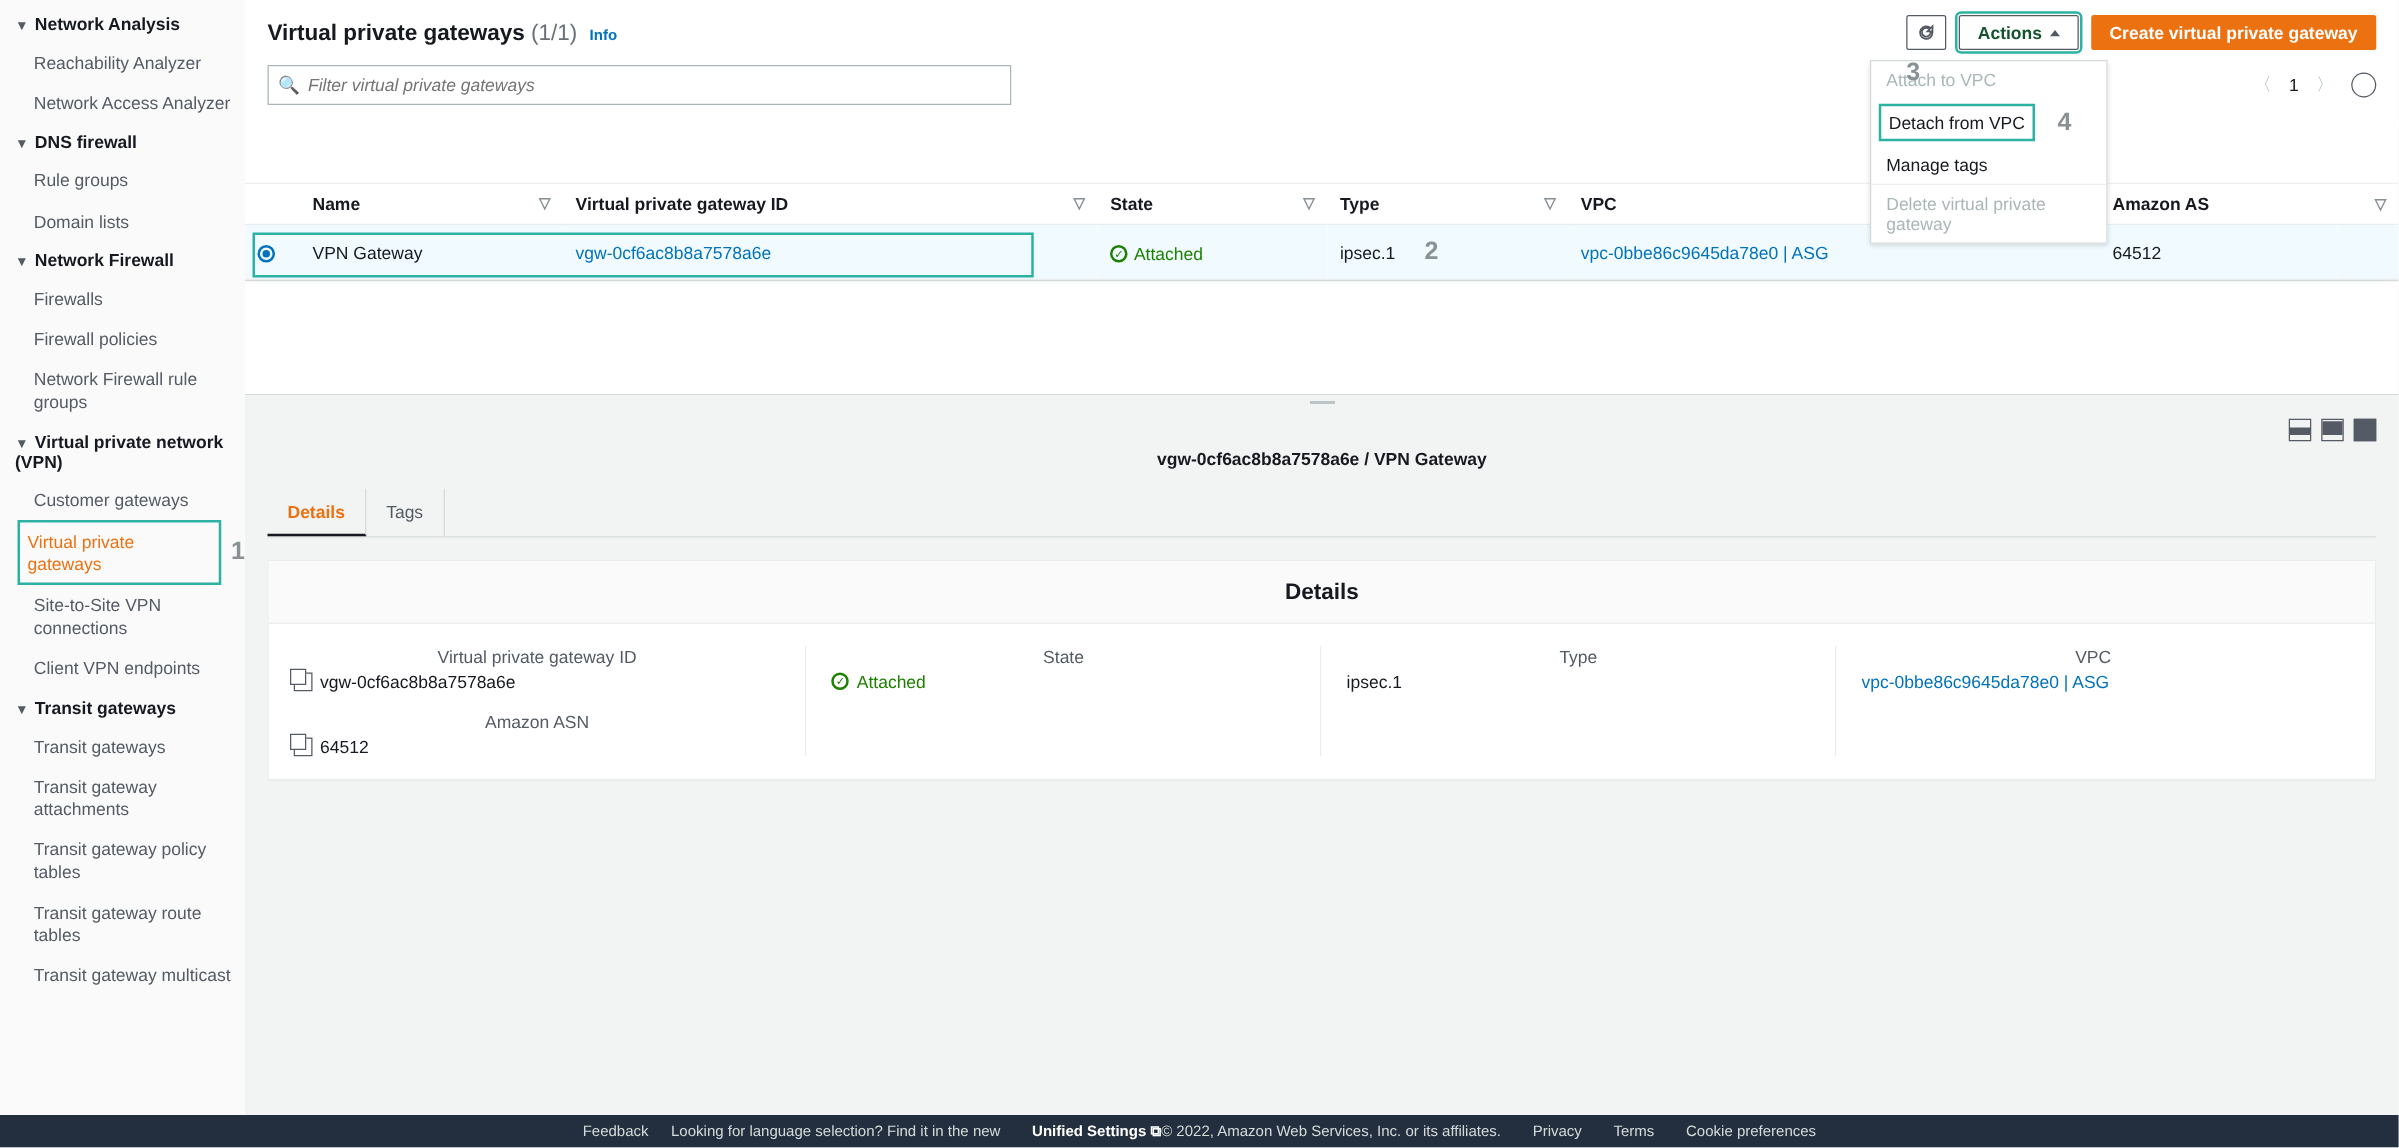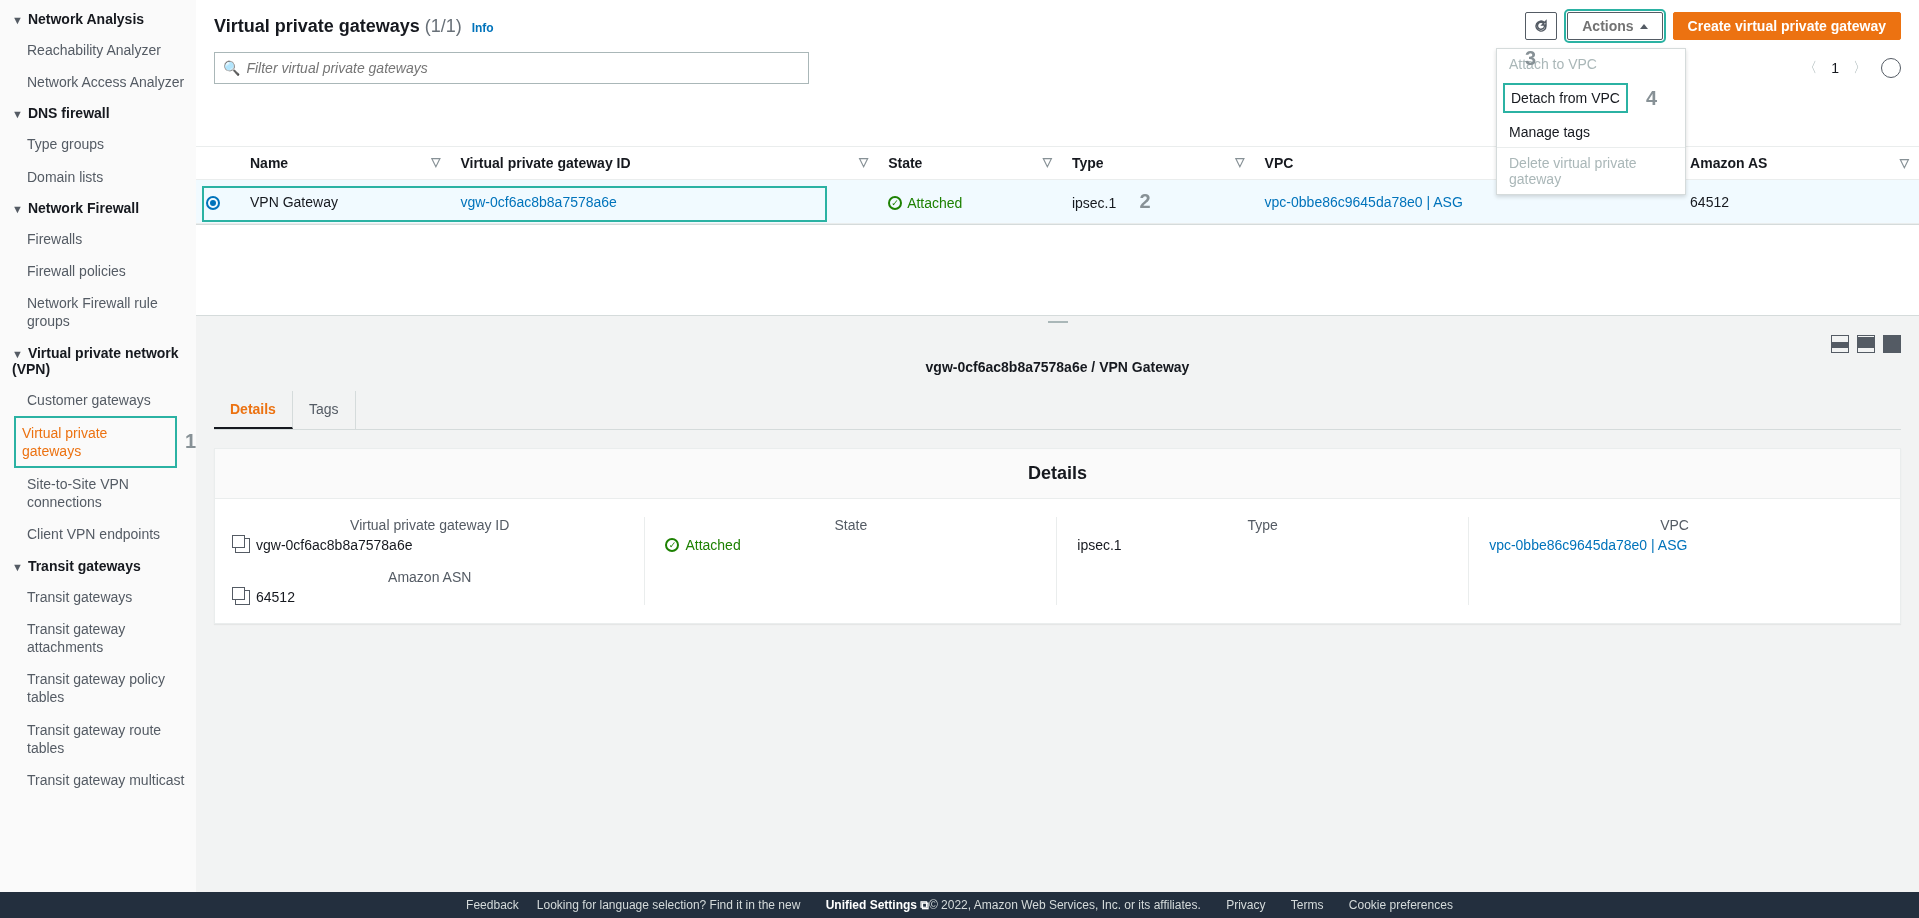--- a/index.html
+++ b/index.html
@@ -13,21 +13,21 @@
 .nav-item { padding: 7px 10px 7px 27px; font-size: 14px; color: #545b64; cursor: pointer; line-height: 1.3; }
 .nav-item.active { color: #ec7211; }
 .hl-box { border: 2px solid #2bb2a3; }
 .num-badge { color: #879196; font-weight: 700; font-size: 20px; }
 .main { flex: 1; display: flex; flex-direction: column; overflow: hidden; position: relative; background: #f2f3f3; }
 .toolbar-row { display: flex; align-items: center; justify-content: space-between; padding: 12px 18px 6px 18px; background:#fff;}
 .page-title { font-size: 18px; font-weight: 700; display: inline-block; }
 .page-title .count { color: #687078; font-weight: 400; }
 .info-link { color: #0073bb; font-size: 12px; font-weight: 700; margin-left: 6px; cursor: pointer; }
 .toolbar-actions { display: flex; gap: 10px; align-items: center; }
-.btn { border: 1px solid #545b64; background: #fff; padding: 5px 14px; border-radius: 2px; font-weight: 700; font-size: 14px; cursor: pointer; color: #737373; display: inline-flex; align-items: center; gap: 6px; }
+.btn { border: 1px solid #545b64; background: #fff; padding: 5px 14px; border-radius: 2px; font-weight: 700; font-size: 14px; cursor: pointer; color: #14532d; display: inline-flex; align-items: center; gap: 6px; }
 .btn.primary { background: #ec7211; border-color: #ec7211; color: #fff; }
 .btn.square { padding: 5px 7px; }
 .triangle-up { width: 0; height: 0; border-left: 4px solid transparent; border-right: 4px solid transparent; border-bottom: 5px solid #545b64; }
 .filter-row { padding: 6px 18px 14px 18px; background:#fff;}
 .filter-input-wrap { display: flex; align-items: center; border: 1px solid #aab7b8; width: 595px; height: 32px; padding: 0 8px; gap: 6px; background:#fff;}
 .filter-input-wrap input { border: none; outline: none; flex: 1; font-size: 14px; font-style: italic; color: #687078; background:transparent;}
 .pager { display: flex; align-items: center; gap: 14px; }
 .pager .num { font-weight: 400; }
 .table-wrap { overflow-x: auto; background: #fff; border-bottom:1px solid #d5dbdb;margin-top:48px;}
 table { border-collapse: collapse; width: 100%; min-width: 1340px; }
@@ -78,21 +78,21 @@
 </head>
 <body>
 
 <div class="app">
   <aside class="sidebar">
     <div class="nav-group-title"><span class="nav-toggle">▼</span><span>Network Analysis</span></div>
     <div class="nav-item">Reachability Analyzer</div>
     <div class="nav-item">Network Access Analyzer</div>
 
     <div class="nav-group-title"><span class="nav-toggle">▼</span><span>DNS firewall</span></div>
-    <div class="nav-item">Type groups</div>
+    <div class="nav-item">Rule groups</div>
     <div class="nav-item">Domain lists</div>
 
     <div class="nav-group-title"><span class="nav-toggle">▼</span><span>Network Firewall</span></div>
     <div class="nav-item">Firewalls</div>
     <div class="nav-item">Firewall policies</div>
     <div class="nav-item">Network Firewall rule groups</div>
 
     <div class="nav-group-title"><span class="nav-toggle">▼</span><span>Virtual private network (VPN)</span></div>
     <div class="nav-item">Customer gateways</div>
     <div class="rel-wrap" style="display:flex;align-items:center;gap:8px;">

